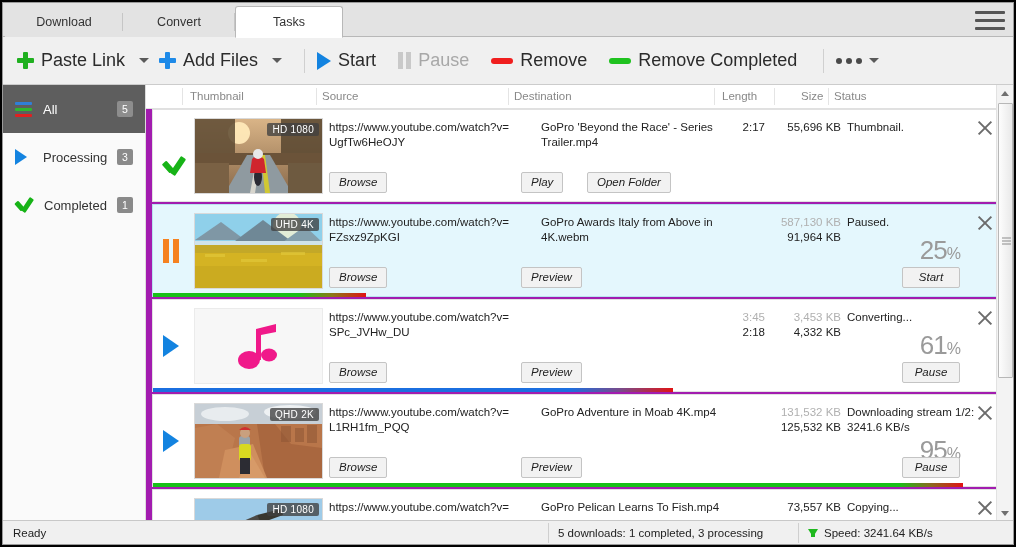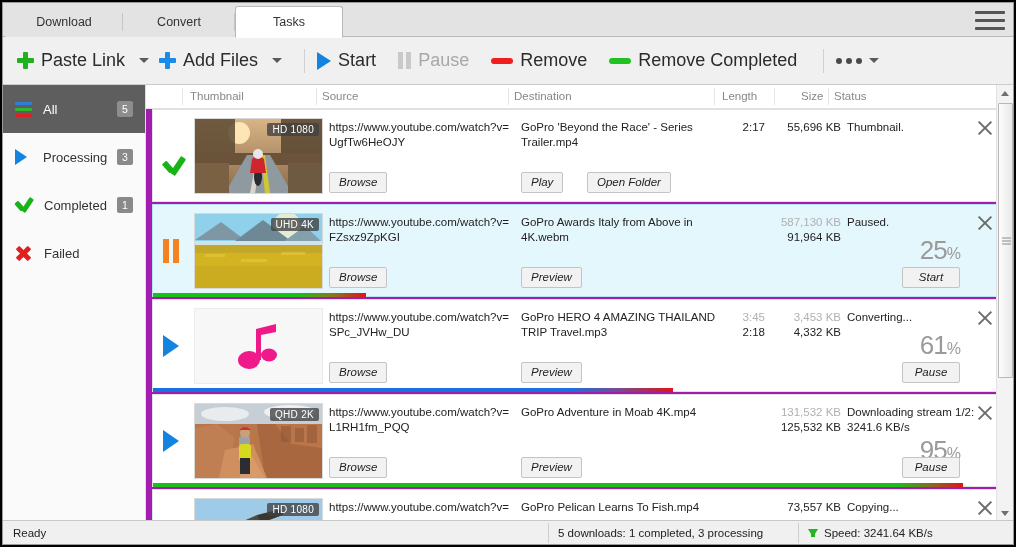--- a/index.html
+++ b/index.html
@@ -145,21 +145,21 @@
     overflow:hidden; border:1px solid #d9d9d9; background:#f7f7f7;
   }
   .badge-q {
     position:absolute; right:3px; top:4px;
     background:rgba(64,64,64,.78); color:#fff;
     font-size:10px; padding:1px 5px; border-radius:2px; letter-spacing:.3px;
   }
   .note { position:absolute; left:50%; top:50%; transform:translate(-50%,-50%); }
 
   .c-src  { position:absolute; left:176px; top:10px; width:182px; font-size:11.5px; line-height:15px; color:#222; word-break:break-all; }
-  .c-dst  { position:absolute; left:368px; top:10px; width:200px; font-size:11.5px; line-height:15px; color:#222; }
+  .c-dst  { position:absolute; left:388px; top:10px; width:200px; font-size:11.5px; line-height:15px; color:#222; }
   .c-len  { position:absolute; left:566px; top:10px; width:46px; text-align:right; font-size:11.5px; line-height:15px; }
   .c-size { position:absolute; left:612px; top:10px; width:76px; text-align:right; font-size:11.5px; line-height:15px; }
   .c-stat { position:absolute; left:694px; top:10px; width:150px; font-size:11.5px; line-height:15px; }
   .faint { color:#b0b0b0; }
   .pct {
     position:absolute; right:46px; top:30px;
     font-size:26px; color:#9a9a9a; font-weight:300; letter-spacing:-1px;
   }
   .pct sub { font-size:16px; vertical-align:baseline; }
 
@@ -289,24 +289,20 @@
         <span class="side-label" style="margin-left:16px">Processing</span>
         <span class="side-badge">3</span>
       </div>
 
       <div class="side-item">
         <span class="ic-check"></span>
         <span class="side-label">Completed</span>
         <span class="side-badge">1</span>
       </div>
 
-      <div class="side-item">
-        <span class="ic-x"></span>
-        <span class="side-label" style="margin-left:12px">Failed</span>
-      </div>
 
     </div>
 
     <div class="listwrap">
 
       <div class="colhead">
         <span style="left:44px">Thumbnail</span>
         <span style="left:176px">Source</span>
         <span style="left:368px">Destination</span>
         <span style="left:576px">Length</span>
@@ -399,21 +395,20 @@
         <div class="row">
           <span class="st-ic st-play"></span>
           <div class="thumb" style="background:#f7f7f7;border-color:#ebebeb">
             <svg class="note" width="46" height="48" viewBox="0 0 46 48">
               <path d="M20 38V7l20-5v8L25 13v25z" fill="#f0198a"></path>
               <ellipse cx="13" cy="38" rx="11" ry="9" fill="#f0198a"></ellipse>
               <ellipse cx="33" cy="33" rx="8" ry="6.5" fill="#f0198a"></ellipse>
             </svg>
           </div>
           <div class="c-src">https://www.youtube.com/watch?v=SPc_JVHw_DU</div>
-          <div class="c-dst">GoPro HERO 4  AMAZING THAILAND TRIP  Travel.mp3</div>
           <div class="c-len">
             <span class="faint">3:45</span><br>
             <span>2:18</span>
           </div>
           <div class="c-size">
             <span class="faint">3,453 KB</span><br>
             <span>4,332 KB</span>
           </div>
           <div class="c-stat">Converting...</div>
           <div class="pct"><span>61</span><sub>%</sub></div>

